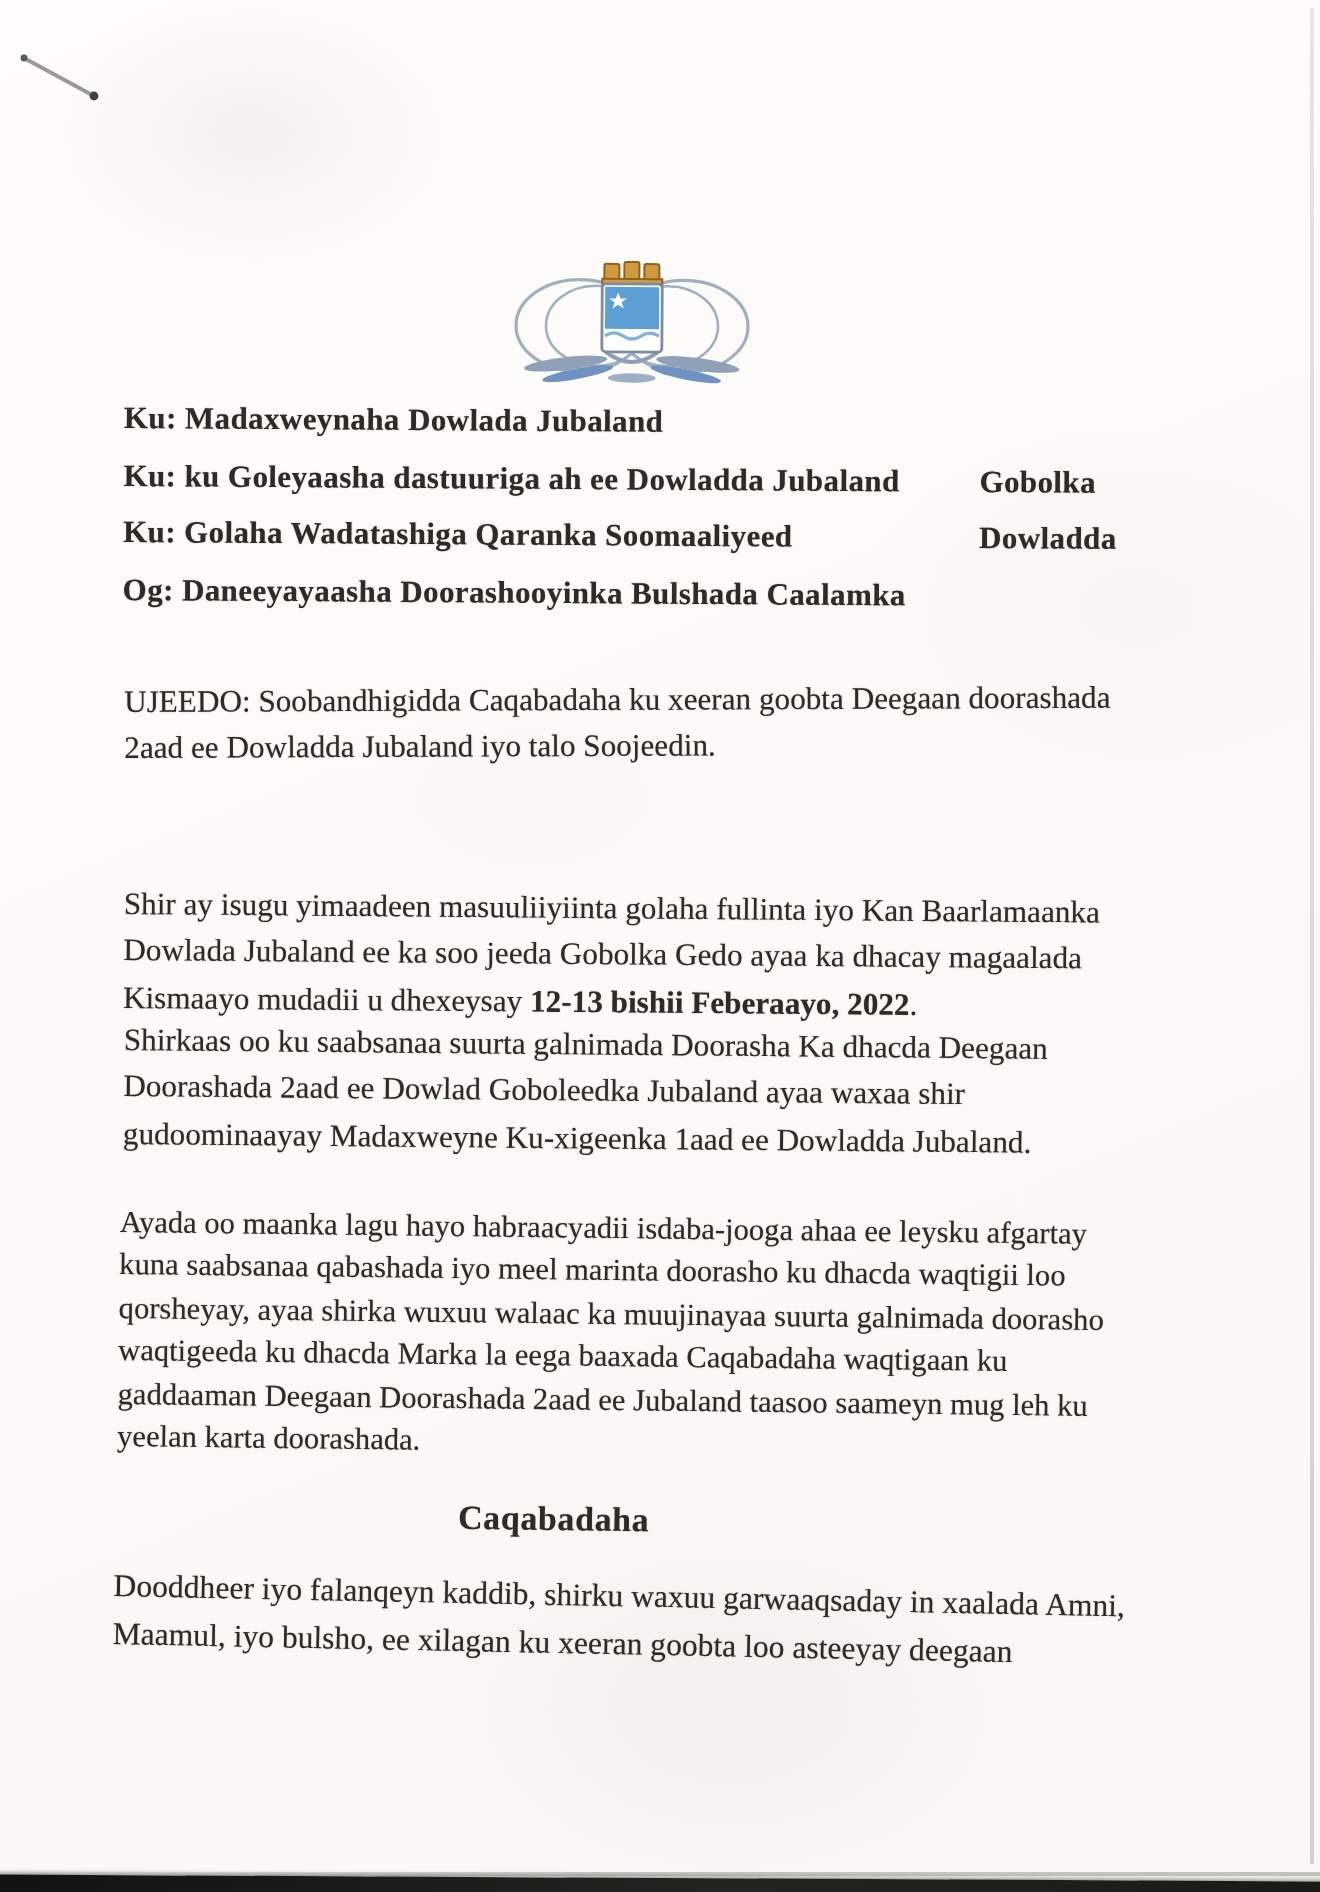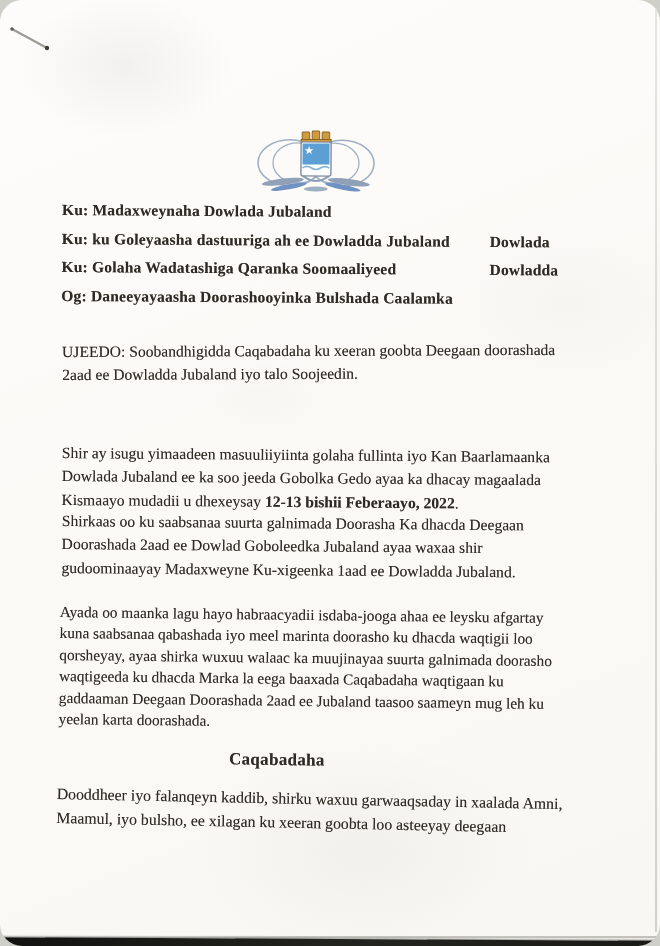--- a/index.html
+++ b/index.html
@@ -5,21 +5,20 @@
   html, body { margin: 0; padding: 0; background: #cfcfca; }
   .page {
     position: relative;
     width: 660px;
     height: 946px;
     margin: 0 auto;
     overflow: hidden;
     background: linear-gradient(158deg, #fdfcfa 0%, #fbfaf7 45%, #f8f7f3 100%);
     font-family: "Liberation Serif", "DejaVu Serif", serif;
     color: #2e2b26;
-    border-radius: 22px;
   }
   .page::before {
     content: "";
     position: absolute; inset: 0;
     background:
       radial-gradient(150px 100px at 19% 7%, rgba(148,146,138,0.10), transparent 70%),
       radial-gradient(240px 150px at 55% 90%, rgba(148,146,138,0.08), transparent 70%),
       radial-gradient(200px 130px at 86% 32%, rgba(148,146,138,0.05), transparent 70%),
       radial-gradient(120px 70px  at 40% 42%, rgba(148,146,138,0.04), transparent 70%);
     pointer-events: none;
@@ -122,21 +121,21 @@
     </g>
   </svg>
 
   <div class="recipients txt">
     <div class="recipient-row">
       <span>Ku: Madaxweynaha Dowlada  Jubaland</span>
       <span class="recipient-city"></span>
     </div>
     <div class="recipient-row">
       <span>Ku: ku Goleyaasha dastuuriga ah ee Dowladda  Jubaland</span>
-      <span class="recipient-city">Dowlada</span>
+      <span class="recipient-city">Gobolka</span>
     </div>
     <div class="recipient-row">
       <span>Ku: Golaha Wadatashiga Qaranka Soomaaliyeed</span>
       <span class="recipient-city">Dowladda</span>
     </div>
     <div class="recipient-row">
       <span>Og: Daneeyayaasha Doorashooyinka Bulshada Caalamka</span>
       <span class="recipient-city"></span>
     </div>
   </div>

